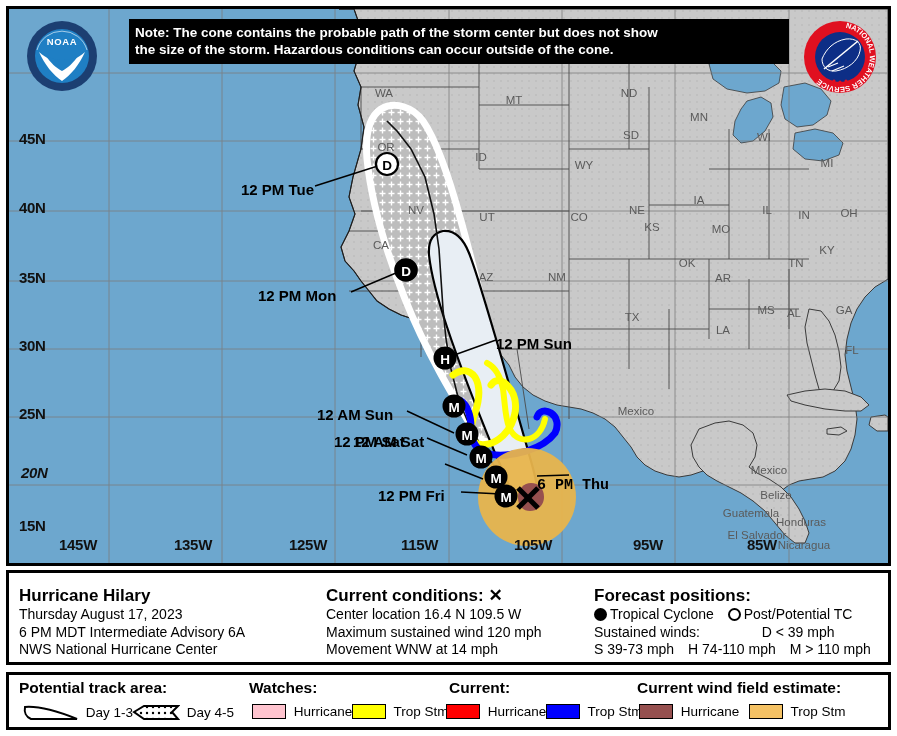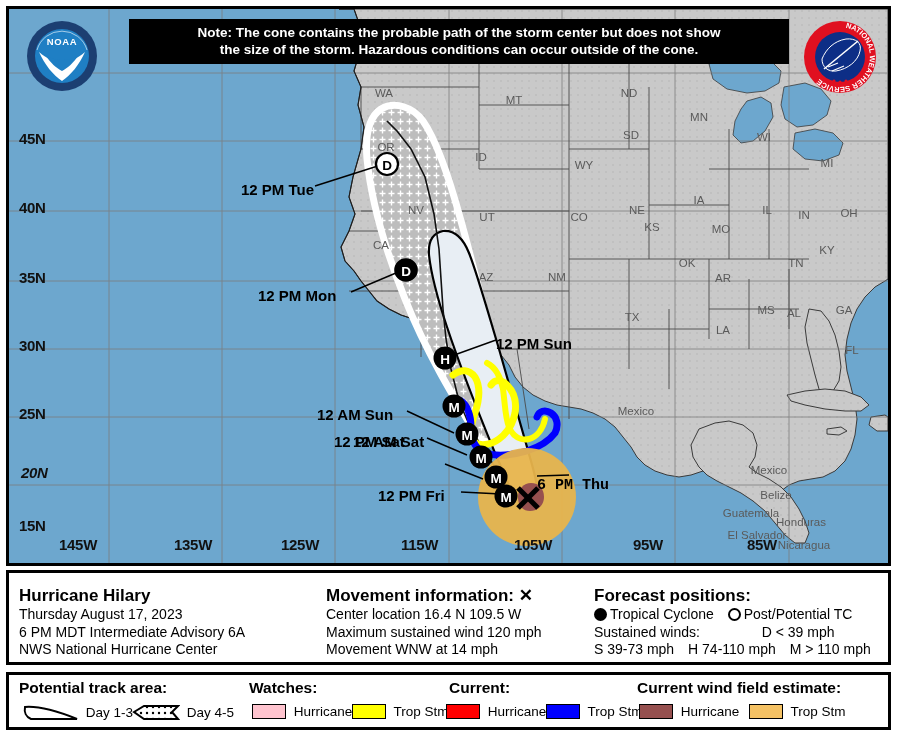--- a/index.html
+++ b/index.html
@@ -11,21 +11,21 @@
   #map-frame{position:absolute;left:6px;top:6px;width:885px;height:560px;
              border:3px solid #000;box-sizing:border-box;background:#6da7ce;overflow:hidden;}
   #map-canvas{position:absolute;inset:0;}
   #map-canvas svg{display:block;width:100%;height:100%;}
 
   .latlabel,.lonlabel{position:absolute;color:#111;font-weight:bold;font-size:15px;
         font-family:"Liberation Sans", sans-serif;letter-spacing:-0.3px;}
 
   
   #note-banner{position:absolute;left:120px;top:10px;width:660px;background:#000;color:#fff;
-      text-align:center;font-weight:bold;font-size:13.5px;line-height:17px;padding:5px 6px 6px;
+      font-weight:bold;font-size:13.5px;line-height:17px;padding:5px 6px 6px;
       box-sizing:border-box;z-index:40;}
 
   
   #noaa-logo{position:absolute;left:16px;top:10px;width:74px;height:74px;z-index:40;}
   #nws-logo{position:absolute;right:10px;top:10px;width:76px;height:76px;z-index:40;}
 
   
   .fclabel{position:absolute;color:#000;font-weight:bold;font-size:15px;white-space:nowrap;z-index:30;
      font-family:"Liberation Sans", sans-serif;}
 
@@ -295,21 +295,21 @@
     <div class="latlabel" style="left:10px;top:121px;">45N</div>
     <div class="latlabel" style="left:10px;top:190px;">40N</div>
     <div class="latlabel" style="left:10px;top:260px;">35N</div>
     <div class="latlabel" style="left:10px;top:328px;">30N</div>
     <div class="latlabel" style="left:10px;top:396px;">25N</div>
     <div class="latlabel" style="left:12px;top:455px;font-style:italic;">20N</div>
     <div class="latlabel" style="left:10px;top:508px;">15N</div>
 
     <div class="lonlabel" style="left:50px;top:527px;">145W</div>
     <div class="lonlabel" style="left:165px;top:527px;">135W</div>
-    <div class="lonlabel" style="left:272px;top:527px;">125W</div>
+    <div class="lonlabel" style="left:280px;top:527px;">125W</div>
     <div class="lonlabel" style="left:392px;top:527px;">115W</div>
     <div class="lonlabel" style="left:505px;top:527px;">105W</div>
     <div class="lonlabel" style="left:624px;top:527px;">95W</div>
     <div class="lonlabel" style="left:738px;top:527px;">85W</div>
 
     <div class="fclabel" style="left:232px;top:172px;">12 PM Tue</div>
     <div class="fclabel" style="left:249px;top:278px;">12 PM Mon</div>
     <div class="fclabel" style="left:487px;top:326px;">12 PM Sun</div>
     <div class="fclabel" style="left:308px;top:397px;">12 AM Sun</div>
     <div class="fclabel" style="left:325px;top:424px;">12 PM Sat</div>
@@ -362,21 +362,21 @@
 
     <div class="info-cell" id="cell-storm">
       <div class="info-title">Hurricane Hilary</div>
       <div class="info-line">Thursday August 17, 2023</div>
       <div class="info-line">6 PM MDT Intermediate Advisory 6A</div>
       <div class="info-line">NWS National Hurricane Center</div>
     </div>
 
     <div class="info-cell" id="cell-current">
       <div class="info-title">
-        <span>Movement information:</span>
+        <span>Current conditions:</span>
         <span>✕</span>
       </div>
       <div class="info-line">Center location 16.4 N 109.5 W</div>
       <div class="info-line">Maximum sustained wind 120 mph</div>
       <div class="info-line">Movement WNW at 14 mph</div>
     </div>
 
     <div class="info-cell" id="cell-forecast">
       <div class="info-title">Forecast positions:</div>
       <div class="info-line" style="display:flex;align-items:center;">

